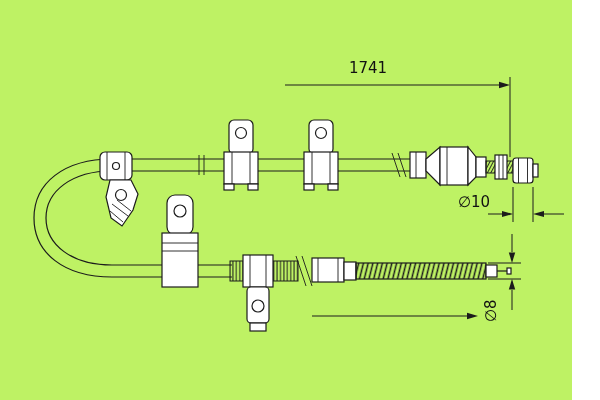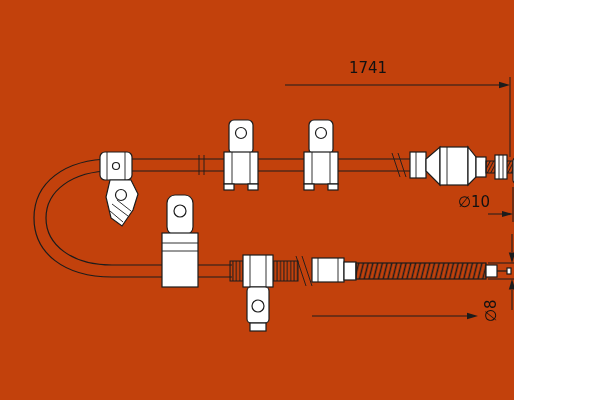--- a/index.html
+++ b/index.html
@@ -3,23 +3,23 @@
 <meta charset="utf-8">
 <style>
   html, body {
     margin: 0;
     padding: 0;
     background: #ffffff;
     font-family: "DejaVu Sans", sans-serif;
   }
   .page {
     position: relative;
-    width: 514px;
+    width: 572px;
     height: 400px;
-    background: #c2410c;
+    background: #bef264;
     overflow: hidden;
   }
   svg { display: block; }
   .ln   { stroke: #1c1c1c; stroke-width: 1.2; fill: none; }
   .thin { stroke: #1c1c1c; stroke-width: 0.9; fill: none; }
   .wt   { stroke: #1c1c1c; stroke-width: 1.2; fill: #ffffff; }
   .fillk{ fill: #1c1c1c; stroke: none; }
   .dim  { stroke: #1c1c1c; stroke-width: 1; fill: none; }
   .label {
     font-family: "DejaVu Sans", sans-serif;

